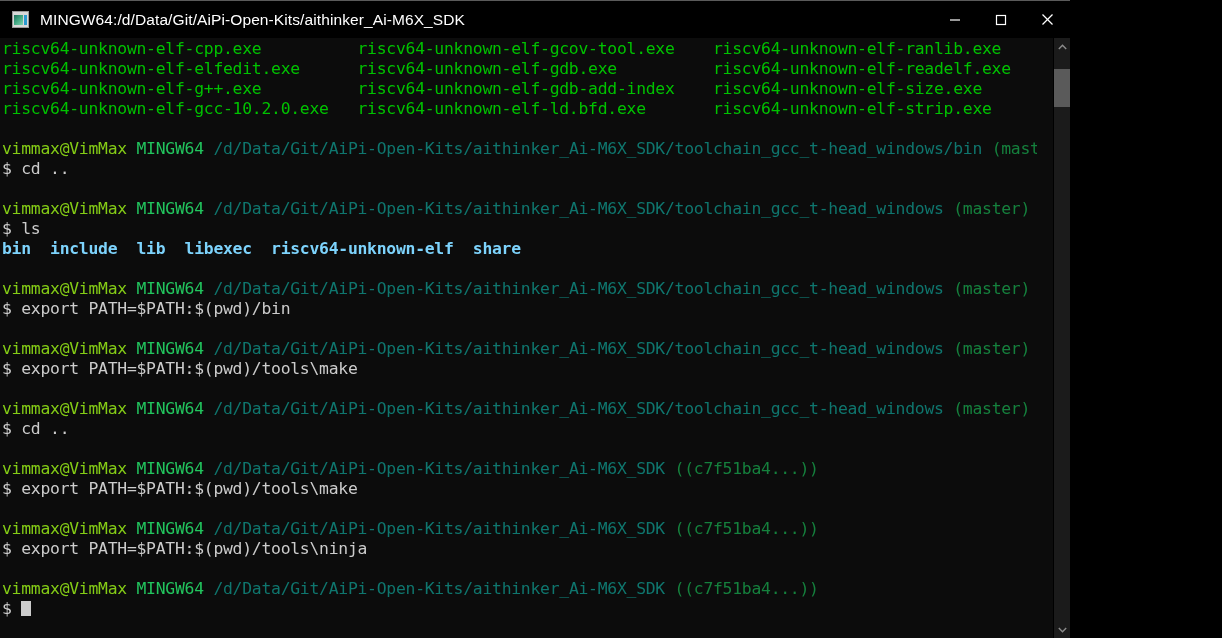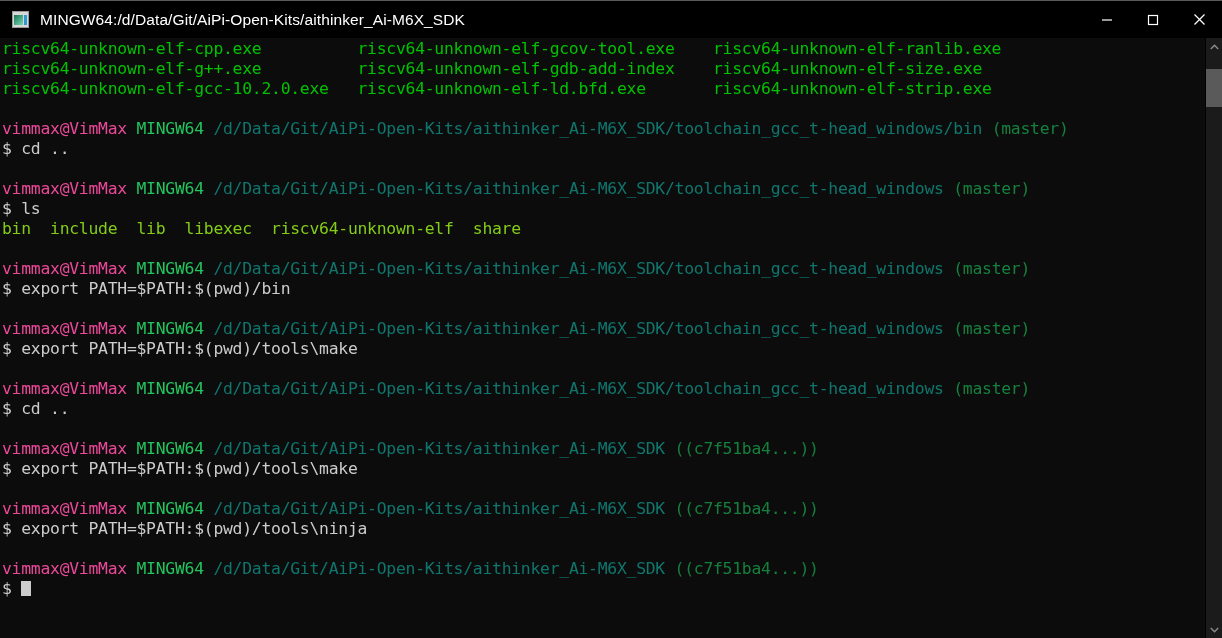--- a/index.html
+++ b/index.html
@@ -8,21 +8,21 @@
     background: #000;
   }
   body {
     width: 1222px;
     height: 638px;
     overflow: hidden;
     font-family: "DejaVu Sans Mono", monospace;
   }
 
   .window {
-    width: 1222px;
+    width: 1070px;
     height: 638px;
     background: #0c0c0c;
     display: flex;
     flex-direction: column;
     position: relative;
     border-top: 1px solid #5a5a5a;
     box-sizing: border-box;
   }
 
   
@@ -103,25 +103,25 @@
   .line {
     height: 20px;
     line-height: 20px;
     white-space: pre;
     font-family: "DejaVu Sans Mono", monospace;
     font-size: 16.4px;
     letter-spacing: -0.26px;
     color: #cccccc;
   }
   .g  { color: #00c200; }        
-  .gp { color: #ec4899; margin-top: 23px; }        
+  .gp { color: #84cc16; margin-top: 23px; }        
   .m  { color: #22c55e; }        
   .y  { color: #0f766e; }        
   .c  { color: #15803d; }        
-  .b  { color: #84cc16; }        
+  .b  { color: #7dd3fc; font-weight: bold; }        
   .w  { color: #cccccc; }        
 
   .cursor {
     display: inline-block;
     width: 9.6px;
     height: 15px;
     background: #cccccc;
     vertical-align: -2px;
   }
 
@@ -185,20 +185,21 @@
             <line x1="1.5" y1="1.5" x2="11.5" y2="11.5" stroke="#fff" stroke-width="1.2"></line>
             <line x1="11.5" y1="1.5" x2="1.5" y2="11.5" stroke="#fff" stroke-width="1.2"></line>
           </svg>
       </div>
     </div>
   </div>
 
   <div class="term-area">
     <div class="term" id="term-output">
         <div class="line"><span class="g">riscv64-unknown-elf-cpp.exe          riscv64-unknown-elf-gcov-tool.exe    riscv64-unknown-elf-ranlib.exe</span></div>
+        <div class="line"><span class="g">riscv64-unknown-elf-elfedit.exe      riscv64-unknown-elf-gdb.exe          riscv64-unknown-elf-readelf.exe</span></div>
         <div class="line"><span class="g">riscv64-unknown-elf-g++.exe          riscv64-unknown-elf-gdb-add-index    riscv64-unknown-elf-size.exe</span></div>
         <div class="line"><span class="g">riscv64-unknown-elf-gcc-10.2.0.exe   riscv64-unknown-elf-ld.bfd.exe       riscv64-unknown-elf-strip.exe</span></div>
         <div class="line"></div>
         <div class="line"><span class="gp">vimmax@VimMax</span><span class="w"> </span><span class="m">MINGW64</span><span class="w"> </span><span class="y">/d/Data/Git/AiPi-Open-Kits/aithinker_Ai-M6X_SDK/toolchain_gcc_t-head_windows/bin</span><span class="w"> </span><span class="c">(master)</span></div>
         <div class="line"><span class="w">$ </span><span class="w">cd ..</span></div>
         <div class="line"></div>
         <div class="line"><span class="gp">vimmax@VimMax</span><span class="w"> </span><span class="m">MINGW64</span><span class="w"> </span><span class="y">/d/Data/Git/AiPi-Open-Kits/aithinker_Ai-M6X_SDK/toolchain_gcc_t-head_windows</span><span class="w"> </span><span class="c">(master)</span></div>
         <div class="line"><span class="w">$ </span><span class="w">ls</span></div>
         <div class="line"><span class="b">bin  include  lib  libexec  riscv64-unknown-elf  share</span></div>
         <div class="line"></div>

